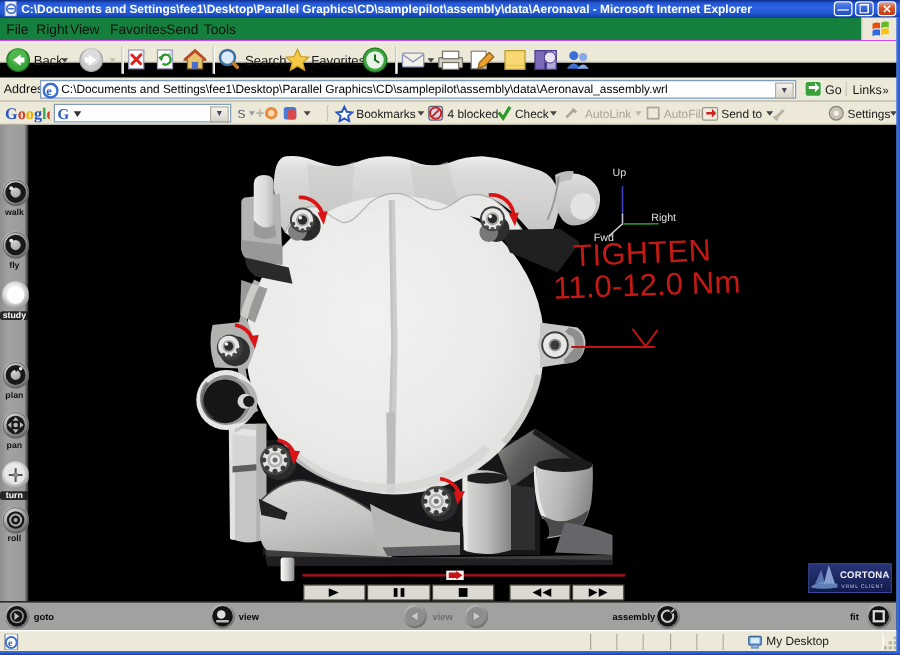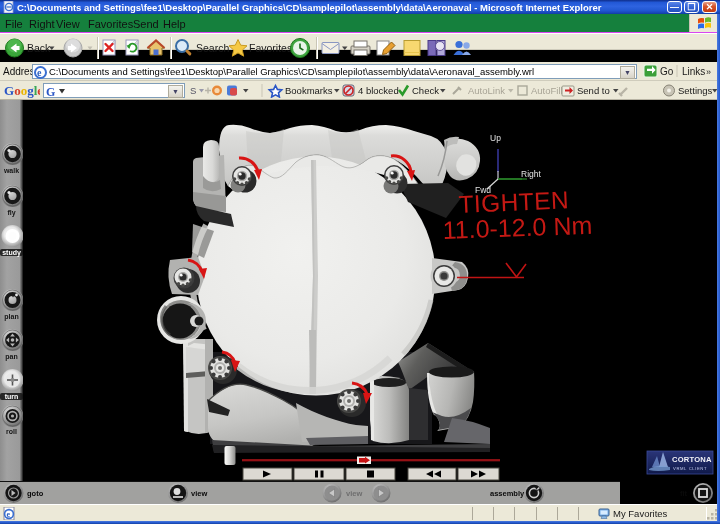--- a/index.html
+++ b/index.html
@@ -29,21 +29,21 @@
   
   #googlebar{left:0;top:81px;width:720px;height:19px;background:#ece9d8;border-bottom:1px solid #b8b4a4;box-sizing:border-box;}
   #gsearch{position:absolute;left:43px;top:1.5px;width:142px;height:15px;background:#fff;border:1px solid #7f9db9;box-sizing:border-box;}
   
   #content{left:0;top:100px;width:720px;height:381px;background:#000;}
   #sidebar{position:absolute;left:0;top:0;width:23px;height:381px;
     background:linear-gradient(90deg,#8e8e8e 0%,#a2a2a2 30%,#9a9a9a 85%,#3a3a3a 97%,#000 100%);}
   .navlbl{position:absolute;width:23px;text-align:center;font-size:7px;font-weight:bold;color:#141414;letter-spacing:0;}
   .navlbl.hl{color:#fff;background:rgba(20,20,20,0.85);border-radius:2px;}
   
-  #dash{left:0;top:481px;width:620px;height:23px;background:#a1a19f;border-top:1px solid #111;box-sizing:border-box;}
+  #dash{left:0;top:481px;width:717px;height:23px;background:#a1a19f;border-top:1px solid #111;box-sizing:border-box;}
   .dlbl{position:absolute;top:7px;font-size:7.5px;font-weight:bold;color:#0a0a0a;}
   
   #status{left:0;top:504px;width:720px;height:17px;background:#ece9d8;border-top:1px solid #fff;box-sizing:border-box;}
   .spane{position:absolute;top:2px;height:13px;border-left:1px solid #aca899;border-right:1px solid #fff;}
   #bottomborder{left:0;top:521px;width:720px;height:3px;background:linear-gradient(180deg,#4a7ae0 0%,#2257cc 60%,#16409e 100%);}
   #rightborder{left:717px;top:14px;width:3px;height:507px;background:linear-gradient(90deg,#4a7ae0,#2257cc);}
 </style>
 </head>
 <body>
 
@@ -58,21 +58,21 @@
   <div class="winbtn" style="right:21px">❐</div>
   <div class="winbtn" id="btnclose" style="right:3px">✕</div>
 </div>
 
 <div class="abs" id="menubar">
   <div class="mi" style="left:5px">File</div>
   <div class="mi" style="left:29px">Right</div>
   <div class="mi" style="left:56px">View</div>
   <div class="mi" style="left:88px">Favorites</div>
   <div class="mi" style="left:133px">Send</div>
-  <div class="mi" style="left:163px">Help</div>
+  <div class="mi" style="left:163px">Tools</div>
   <div id="winlogo">
     <svg width="29" height="18" style="position:absolute;left:0;top:0">
       <g transform="translate(8,2)">
         <path d="M0 3 Q3 1.5 6 3 L6 7.5 Q3 6 0 7.5 Z" fill="#e84c0a" transform="skewY(-6)"></path>
         <path d="M7 3 Q10 1.5 13 3 L13 7.5 Q10 6 7 7.5 Z" fill="#6ab82a" transform="skewY(-6)"></path>
         <path d="M0 8.5 Q3 7 6 8.5 L6 13 Q3 11.5 0 13 Z" fill="#2a6ae8" transform="skewY(-6)"></path>
         <path d="M7 8.5 Q10 7 13 8.5 L13 13 Q10 11.5 7 13 Z" fill="#f8c40a" transform="skewY(-6)"></path>
       </g>
     </svg>
   </div>
@@ -701,21 +701,21 @@
   <div class="spane" style="left:493px;width:20px"></div>
   <div class="spane" style="left:514px;width:21px"></div>
   <div class="spane" style="left:536px;width:20px"></div>
   <div class="spane" style="left:557px;width:20px"></div>
   <div class="spane" style="left:578px;width:127px"></div>
   <svg style="position:absolute;left:598px;top:2px" width="13" height="13">
     <rect x="1" y="2" width="10" height="7" rx="1" fill="#7ab0e8" stroke="#3a6090"></rect>
     <rect x="2.5" y="3.5" width="7" height="4" fill="#d8ecff"></rect>
     <path d="M4 9 h4 l1 2.5 h-6z" fill="#88b8e8" stroke="#3a6090" stroke-width="0.5"></path>
   </svg>
-  <div style="position:absolute;left:613px;top:3px;font-size:9.5px;color:#1a1a1a">My Favorites</div>
+  <div style="position:absolute;left:613px;top:3px;font-size:9.5px;color:#1a1a1a">My Desktop</div>
   <svg style="position:absolute;left:707px;top:4px" width="12" height="12">
     <g fill="#b8b4a4">
         <rect x="8" y="0" width="2.5" height="2.5"></rect>
         <rect x="8" y="4" width="2.5" height="2.5"></rect>
         <rect x="8" y="8" width="2.5" height="2.5"></rect>
         <rect x="4" y="4" width="2.5" height="2.5"></rect>
         <rect x="4" y="8" width="2.5" height="2.5"></rect>
         <rect x="0" y="8" width="2.5" height="2.5"></rect>
       </g>
   </svg>

